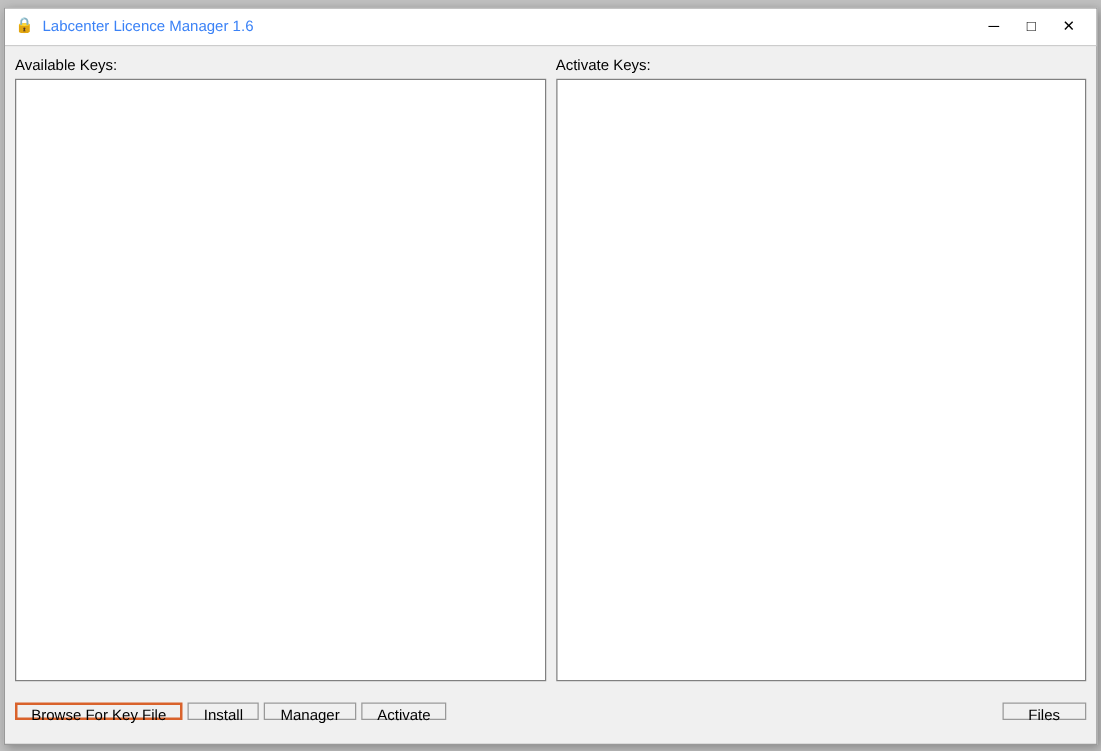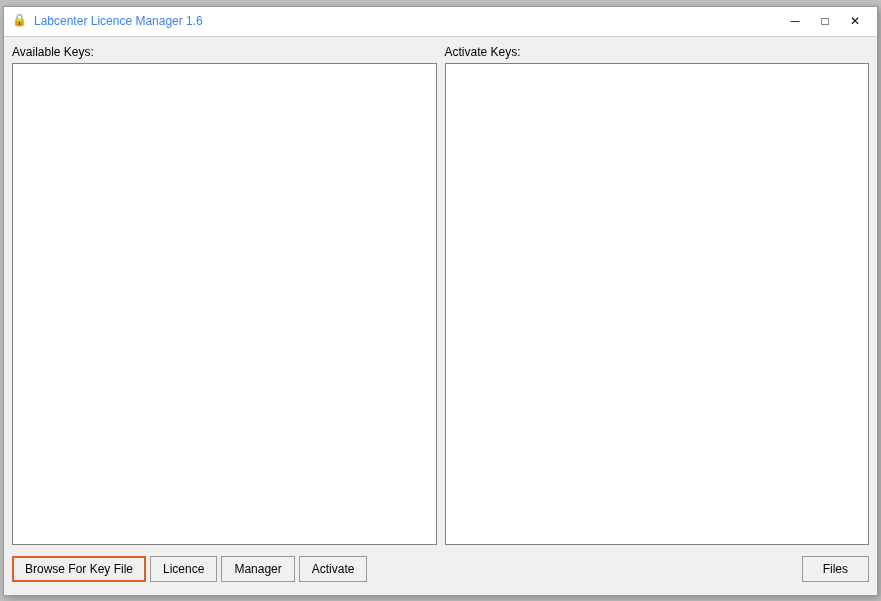--- a/index.html
+++ b/index.html
@@ -108,21 +108,21 @@
 
     .button-bar {
       height: 36px;
       display: flex;
       align-items: center;
       gap: 4px;
       padding: 4px 0;
     }
 
     .btn {
-      height: 26px;
+      height: 14px;
       padding: 2px 12px;
       background: #f0f0f0;
       border: 1px solid #999;
       cursor: pointer;
       font-size: 12px;
       font-family: 'Segoe UI', Tahoma, Arial, sans-serif;
       color: #000;
       white-space: nowrap;
     }
 
@@ -167,19 +167,19 @@
       </div>
 
       <div class="panel-section">
         <span class="panel-label">Activate Keys:</span>
         <div class="panel-list"></div>
       </div>
     </div>
 
     <div class="button-bar">
       <button class="btn browse-btn">Browse For Key File</button>
-      <button class="btn">Licence</button>
+      <button class="btn">Install</button>
       <button class="btn">Manager</button>
       <button class="btn">Activate</button>
       <button class="btn close-btn-bar">Files</button>
     </div>
   </div>
 </div>
 
 </body></html>

